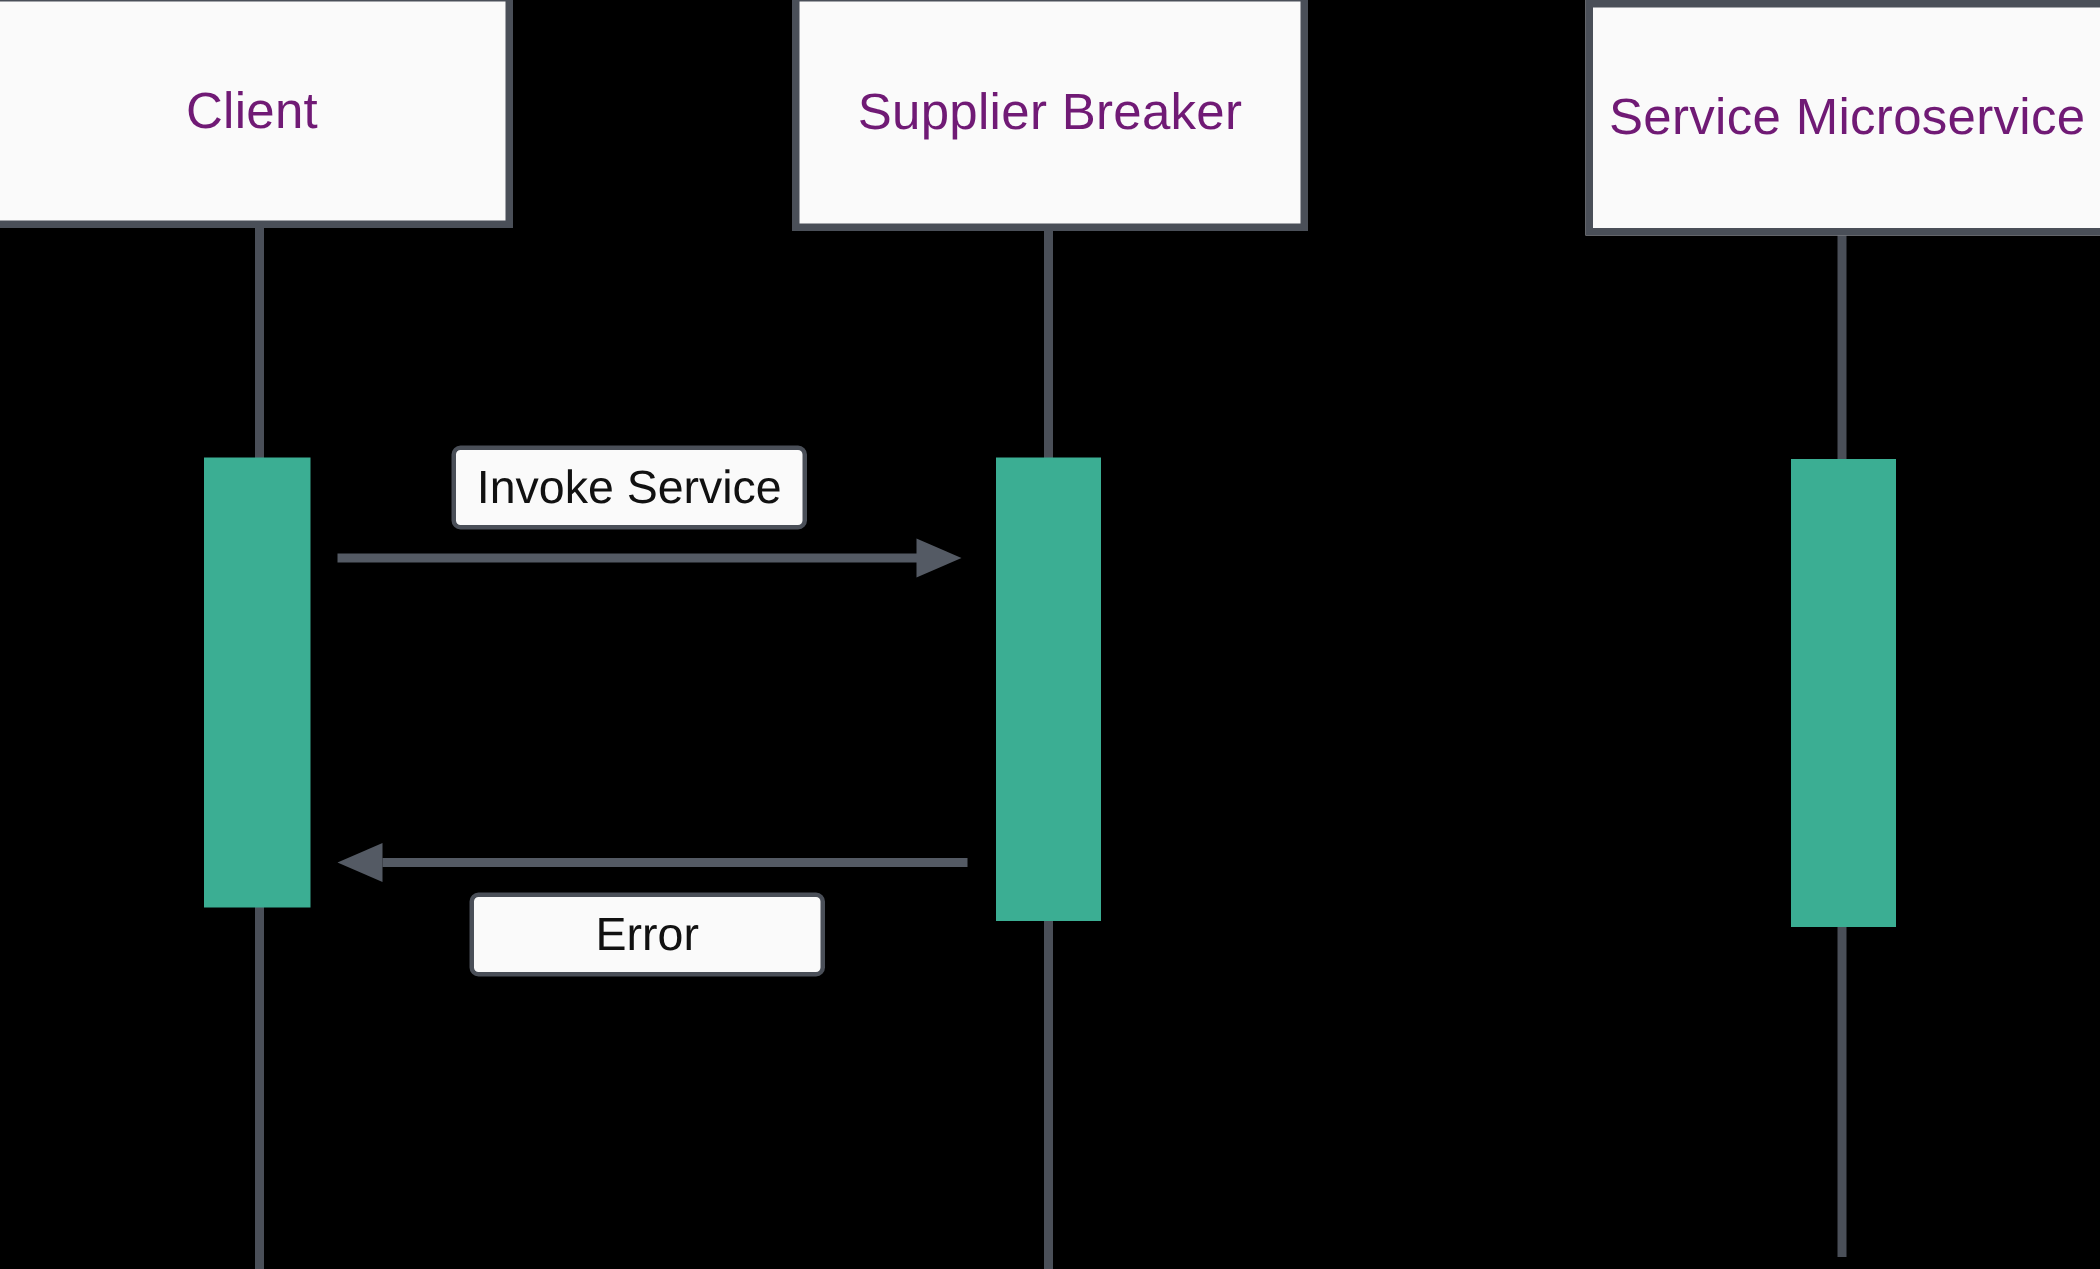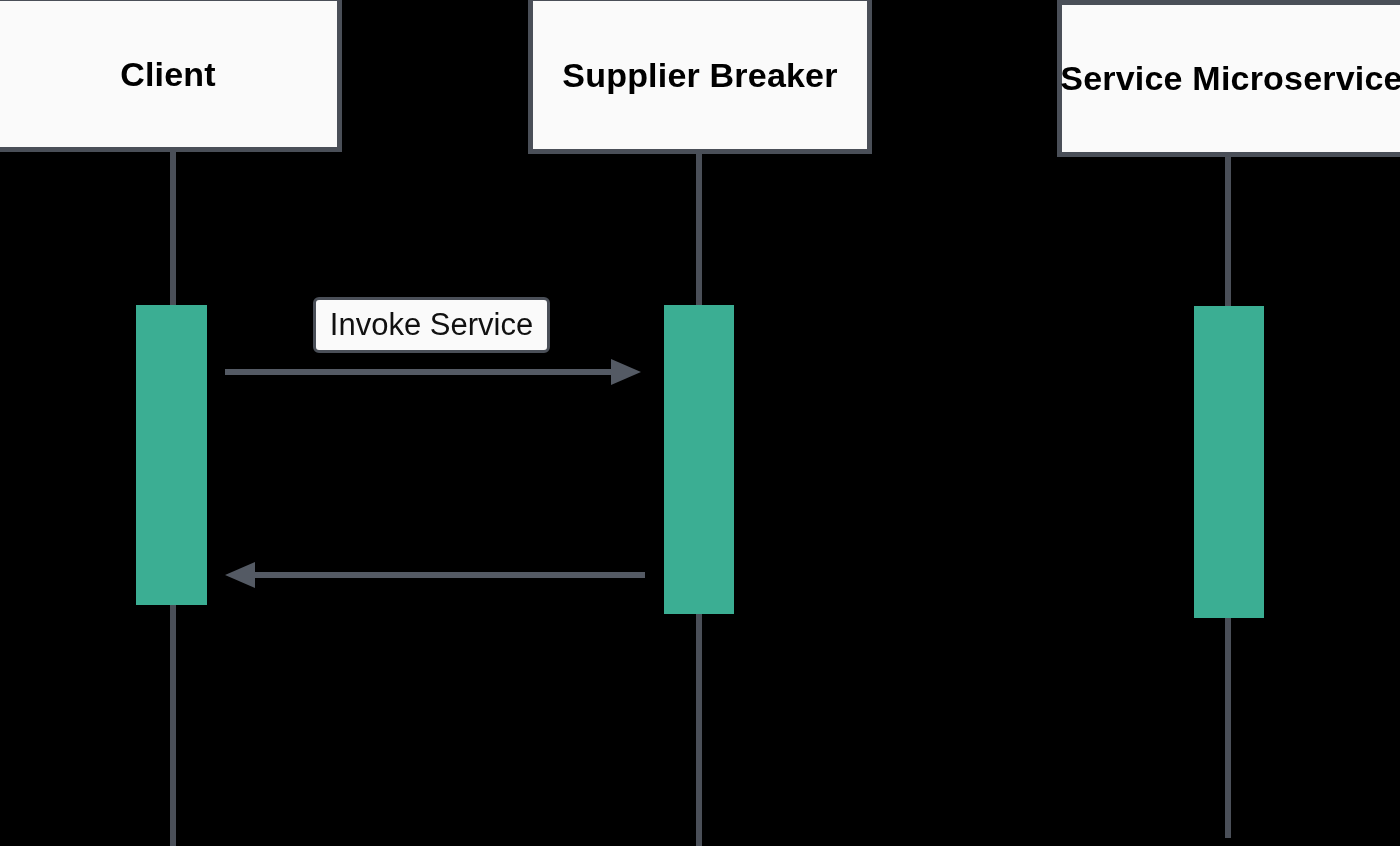--- a/index.html
+++ b/index.html
@@ -23,23 +23,23 @@
   .participant {
     position: absolute;
     box-sizing: border-box;
     background: #FAFAFA;
     border: 5px solid #4A4F58;
     display: flex;
     align-items: center;
     justify-content: center;
   }
   .participant-label {
-    color: #000000;
+    color: #701a75;
     font-size: 34px;
-    font-weight: 700;
+    font-weight: 400;
     letter-spacing: 0.2px;
     white-space: nowrap;
   }
 
   
   .lifeline {
     position: absolute;
     width: 6px;
     background: #4A4F58;
   }
@@ -108,20 +108,23 @@
   <div class="participant" style="left:528px; top:-4px; width:344px; height:158px;">
     <span class="participant-label">Supplier Breaker</span>
   </div>
 
   <div class="participant" style="left:1057px; top:0px; width:349px; height:157px;">
     <span class="participant-label">Service Microservice</span>
   </div>
 
   <div class="msg-line" style="left:225px; top:369px; width:390px;"></div>
   <div class="arrowhead right" style="left:611px; top:359px;"></div>
-  <div class="msg-label" style="left:313px; top:297px; width:237px; height:56px;">
+  <div class="msg-label" style="left:301px; top:297px; width:237px; height:56px;">
     <span class="msg-label-text">Invoke Service</span>
   </div>
 
   <div class="msg-line" style="left:255px; top:572px; width:390px;"></div>
   <div class="arrowhead left" style="left:225px; top:562px;"></div>
+  <div class="msg-label" style="left:313px; top:595px; width:237px; height:56px;">
+    <span class="msg-label-text">Error</span>
+  </div>
 
 </div>
 
 </body></html>

